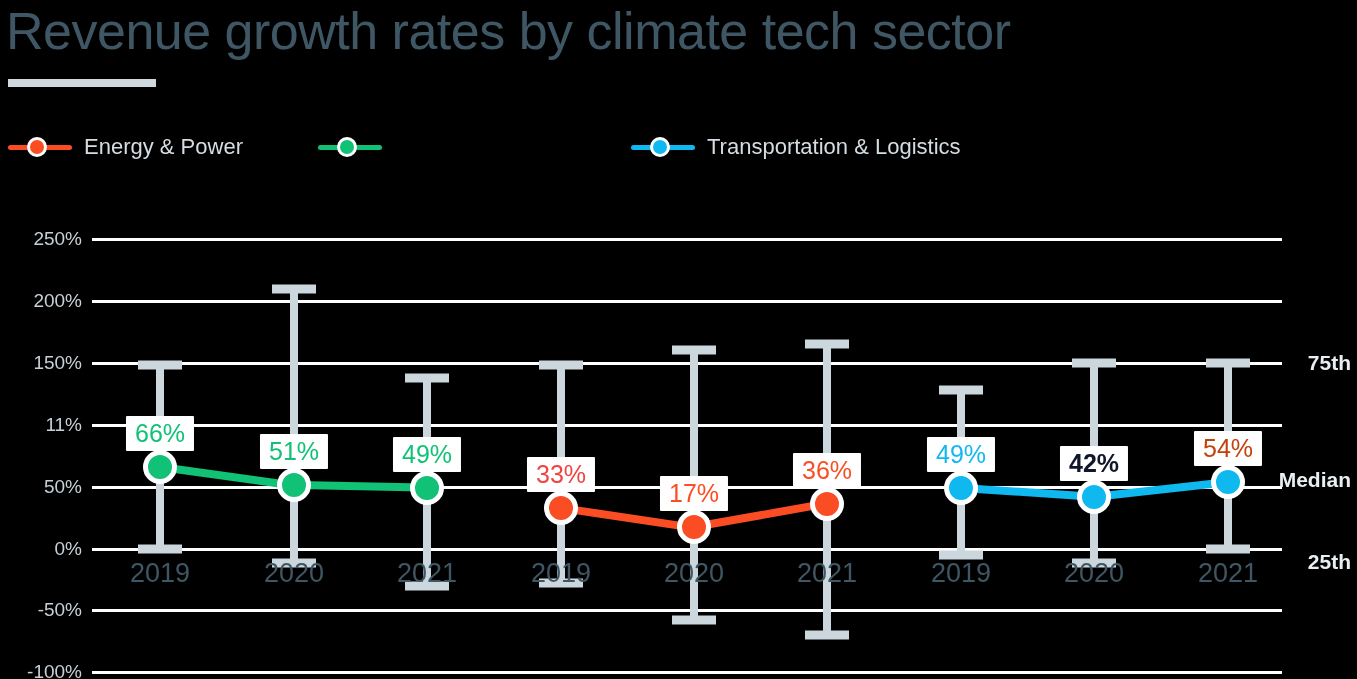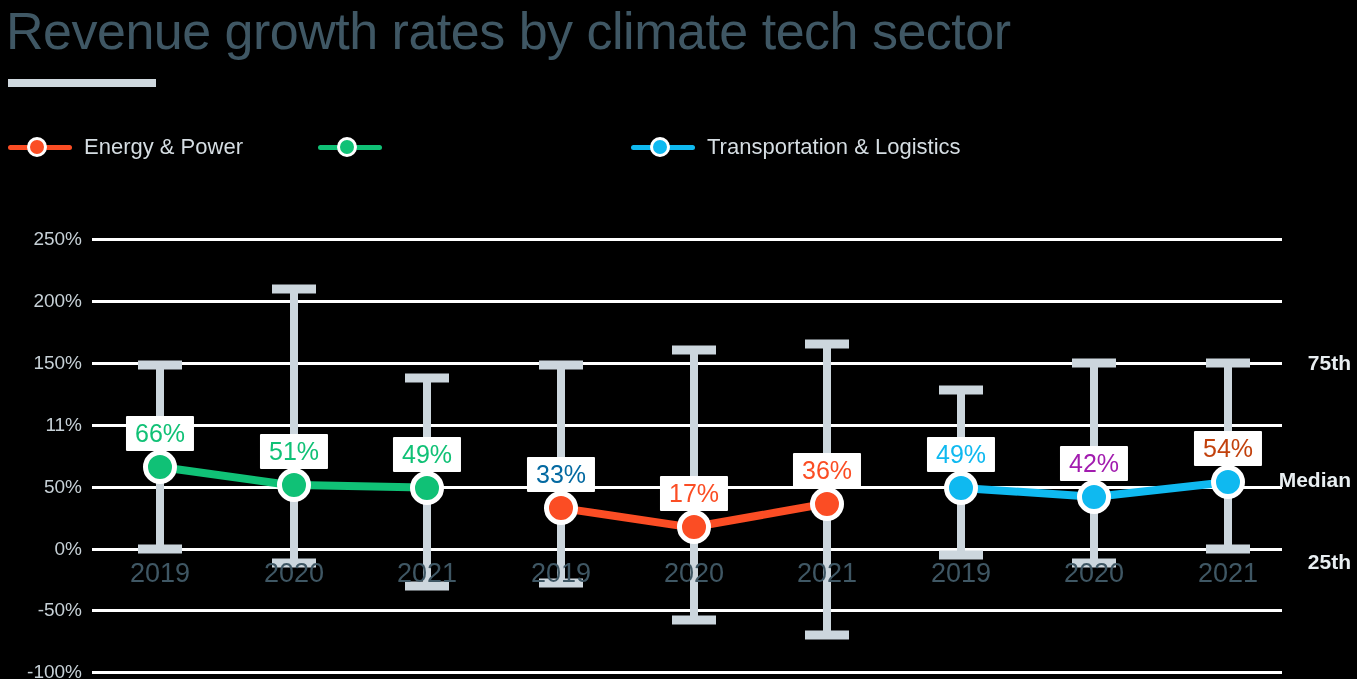--- a/index.html
+++ b/index.html
@@ -144,40 +144,40 @@
     <div class="ecap" style="left: 561px; top: 583.164px;"></div>
     <div class="ebar" style="left: 694px; top: 350.42px; height: 269.884px;"></div>
     <div class="ecap" style="left: 694px; top: 350.42px;"></div>
     <div class="ecap" style="left: 694px; top: 620.304px;"></div>
     <div class="ebar" style="left: 827px; top: 344.23px; height: 290.93px;"></div>
     <div class="ecap" style="left: 827px; top: 344.23px;"></div>
     <div class="ecap" style="left: 827px; top: 635.16px;"></div>
     <div class="seg" style="background: rgb(251, 77, 36); width: 134.467px; left: 561px; top: 503.646px; transform: rotate(8.47093deg);"></div>
     <div class="seg" style="background: rgb(251, 77, 36); width: 135.064px; left: 694px; top: 523.454px; transform: rotate(-10.0295deg);"></div>
     <div class="marker" style="background: rgb(251, 77, 36); left: 561px; top: 507.646px;"></div>
-    <div class="dlabel" style="color: #0369a1; left: 561px; top: 491.646px;">33%</div>
+    <div class="dlabel" style="color: #ef4444; left: 561px; top: 491.646px;">33%</div>
     <div class="marker" style="background: rgb(251, 77, 36); left: 694px; top: 527.454px;"></div>
     <div class="dlabel" style="color: rgb(251, 77, 36); left: 694px; top: 511.454px;">17%</div>
     <div class="marker" style="background: rgb(251, 77, 36); left: 827px; top: 503.932px;"></div>
     <div class="dlabel" style="color: rgb(251, 77, 36); left: 827px; top: 487.932px;">36%</div>
     <div class="ebar" style="left: 961px; top: 390.036px; height: 164.654px;"></div>
     <div class="ecap" style="left: 961px; top: 390.036px;"></div>
     <div class="ecap" style="left: 961px; top: 554.69px;"></div>
     <div class="ebar" style="left: 1094px; top: 362.8px; height: 200.556px;"></div>
     <div class="ecap" style="left: 1094px; top: 362.8px;"></div>
     <div class="ecap" style="left: 1094px; top: 563.356px;"></div>
     <div class="ebar" style="left: 1228px; top: 362.8px; height: 185.7px;"></div>
     <div class="ecap" style="left: 1228px; top: 362.8px;"></div>
     <div class="ecap" style="left: 1228px; top: 548.5px;"></div>
     <div class="seg" style="background: rgb(15, 185, 240); width: 133.282px; left: 961px; top: 483.838px; transform: rotate(3.728deg);"></div>
     <div class="seg" style="background: rgb(15, 185, 240); width: 134.821px; left: 1094px; top: 492.504px; transform: rotate(-6.3263deg);"></div>
     <div class="marker" style="background: rgb(15, 185, 240); left: 961px; top: 487.838px;"></div>
     <div class="dlabel" style="color: rgb(15, 185, 240); left: 961px; top: 471.838px;">49%</div>
     <div class="marker" style="background: rgb(15, 185, 240); left: 1094px; top: 496.504px;"></div>
-    <div class="dlabel" style="color: #a21caf; left: 1094px; top: 480.504px;">42%</div>
+    <div class="dlabel" style="color: #0f172a; left: 1094px; top: 480.504px; font-weight: bold;">42%</div>
     <div class="marker" style="background: rgb(15, 185, 240); left: 1228px; top: 481.648px;"></div>
     <div class="dlabel" style="color: #c2410c; left: 1228px; top: 465.648px;">54%</div>
     <div class="xtick" style="left: 160px; top: 558px;">2019</div>
     <div class="xtick" style="left: 294px; top: 558px;">2020</div>
     <div class="xtick" style="left: 427px; top: 558px;">2021</div>
     <div class="xtick" style="left: 561px; top: 558px;">2019</div>
     <div class="xtick" style="left: 694px; top: 558px;">2020</div>
     <div class="xtick" style="left: 827px; top: 558px;">2021</div>
     <div class="xtick" style="left: 961px; top: 558px;">2019</div>
     <div class="xtick" style="left: 1094px; top: 558px;">2020</div>

